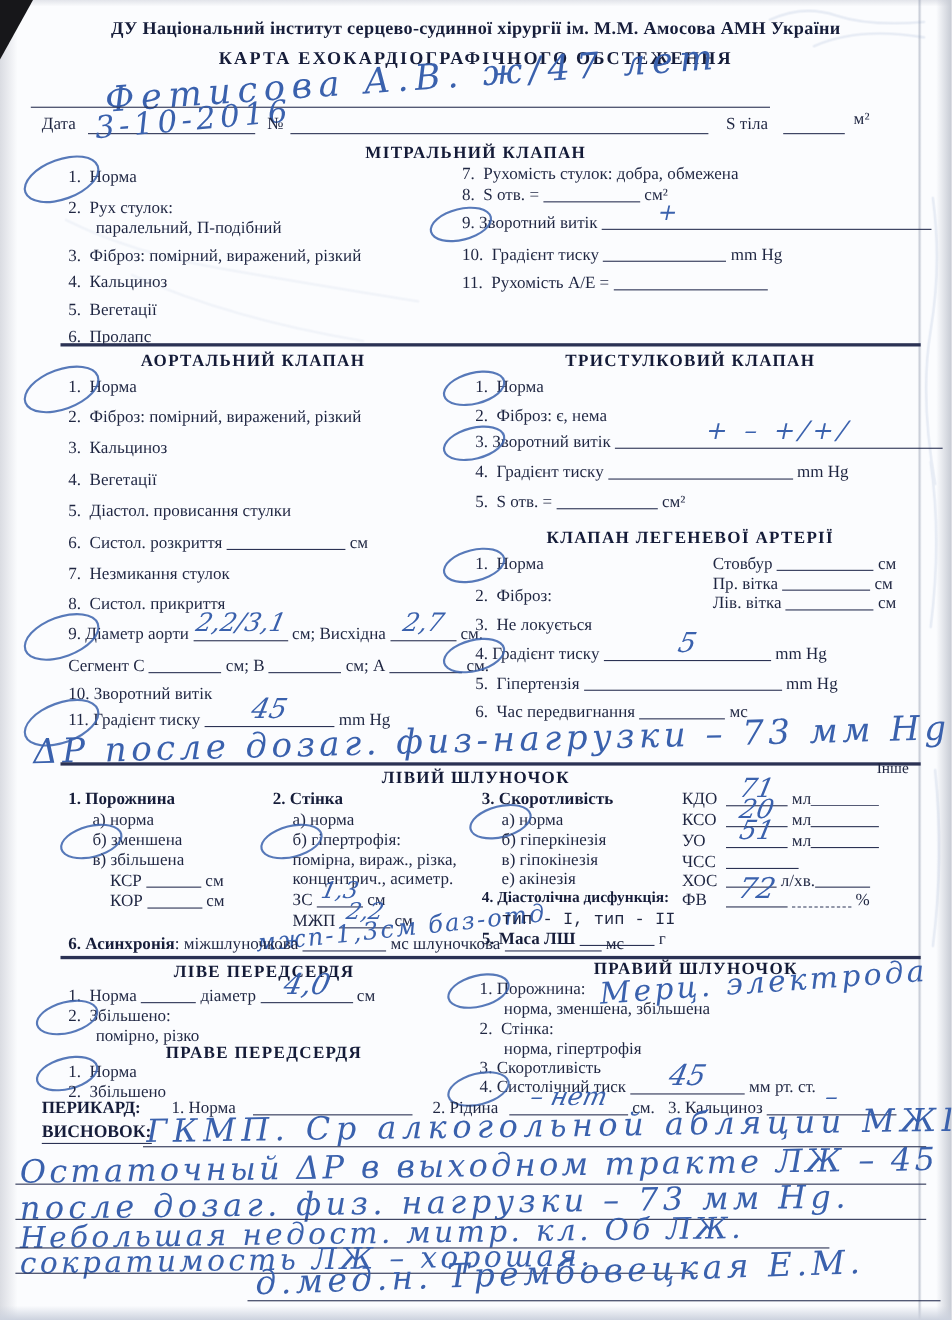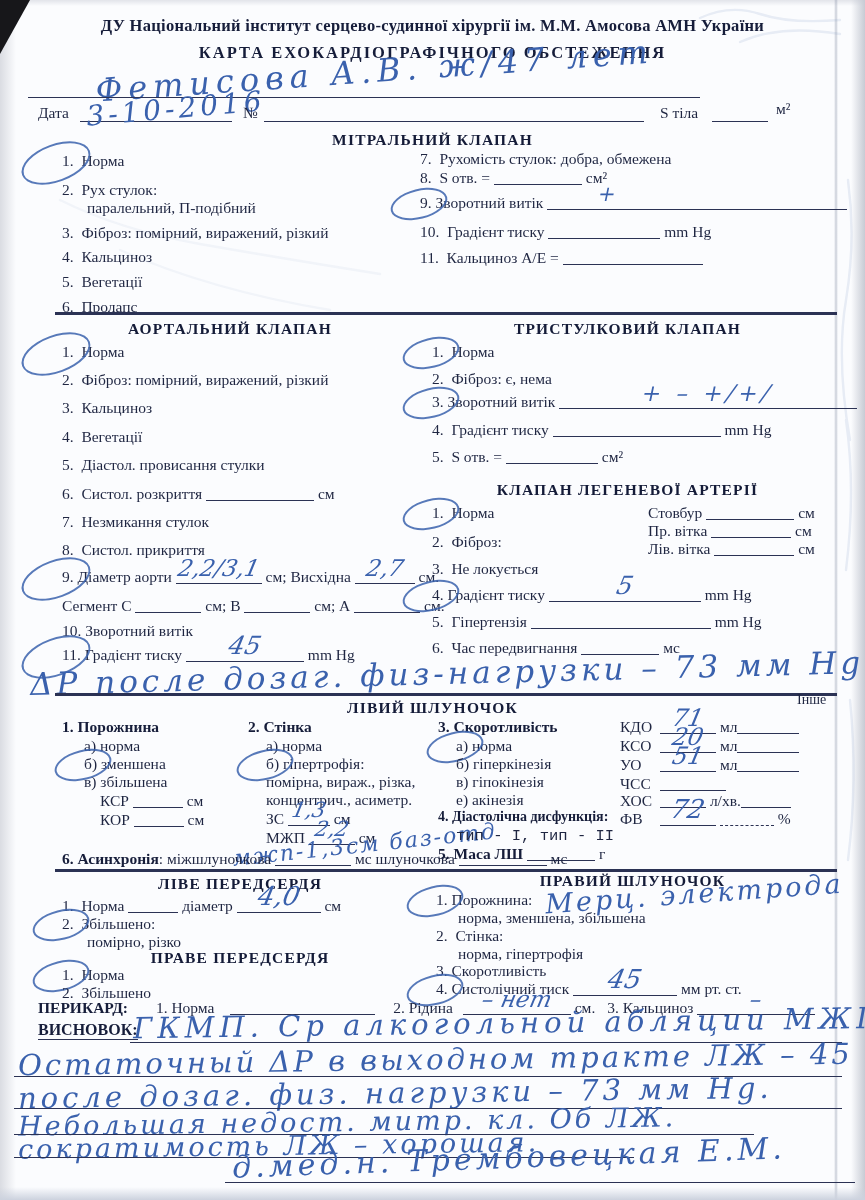--- a/index.html
+++ b/index.html
@@ -107,21 +107,21 @@
     <span class="bl" style="width:88px;"></span>
     <span>см²</span></div>
   <div class="abs txt" style="left:420px;top:194px;">
     <span class="lp"><span>9.</span></span>&nbsp;<span>Зворотний  витік</span>
     <span class="bl" style="width:300px;"><span class="hw pL">+</span></span></div>
   <div class="abs txt" style="left:420px;top:223px;">
     <span>10.</span>&nbsp; <span>Градієнт  тиску</span>
     <span class="bl" style="width:112px;"></span>
     <span>mm Hg</span></div>
   <div class="abs txt" style="left:420px;top:249px;">
-    <span>11.</span>&nbsp; <span>Кальциноз А/Е =</span>
+    <span>11.</span>&nbsp; <span>Рухомість А/Е =</span>
     <span class="bl" style="width:140px;"></span></div>
 
   <div class="rule" style="left:55px;top:312px;width:782px;"></div>
 
   <div class="abs sec" style="left:40px;top:320px;width:380px;">АОРТАЛЬНИЙ КЛАПАН</div>
   <div class="abs txt" style="left:62px;top:343px;">
     <span class="lp lp-big"><span>1.</span></span>&nbsp; <span>Норма</span></div>
   <div class="abs txt" style="left:62px;top:371px;">
     <span>2.</span>&nbsp; <span>Фіброз: помірний, виражений,  різкий</span></div>
   <div class="abs txt" style="left:62px;top:399px;">

